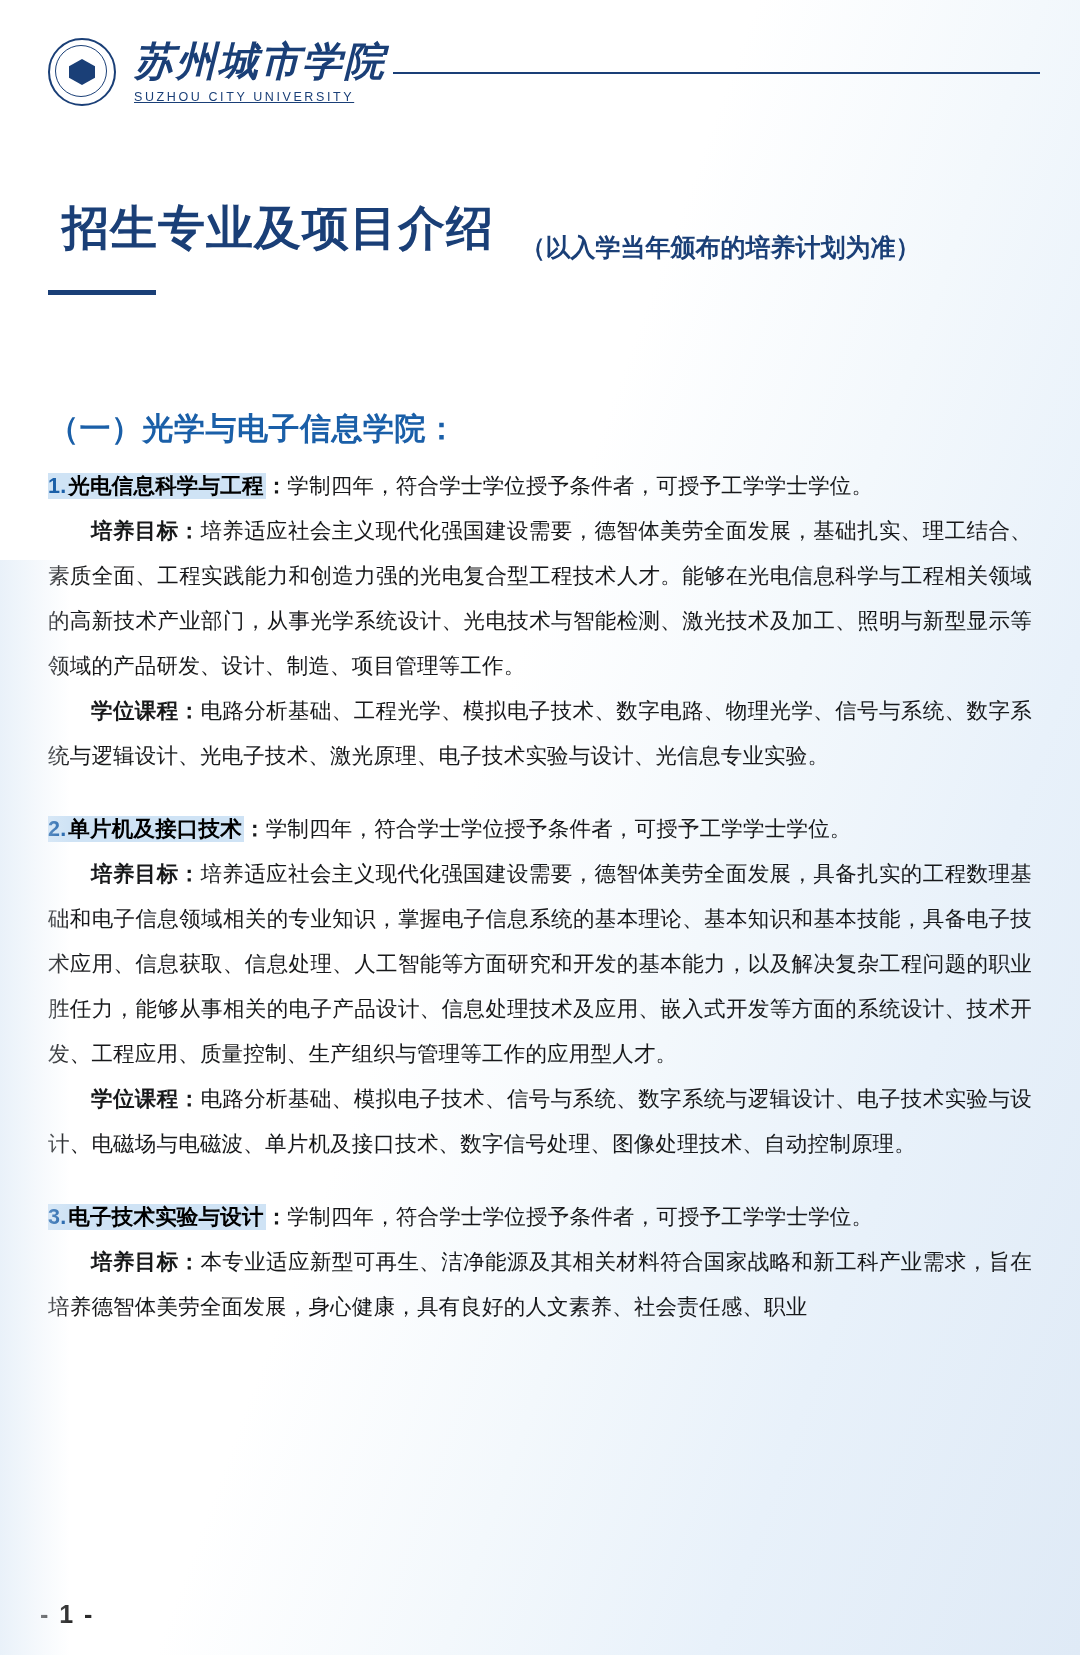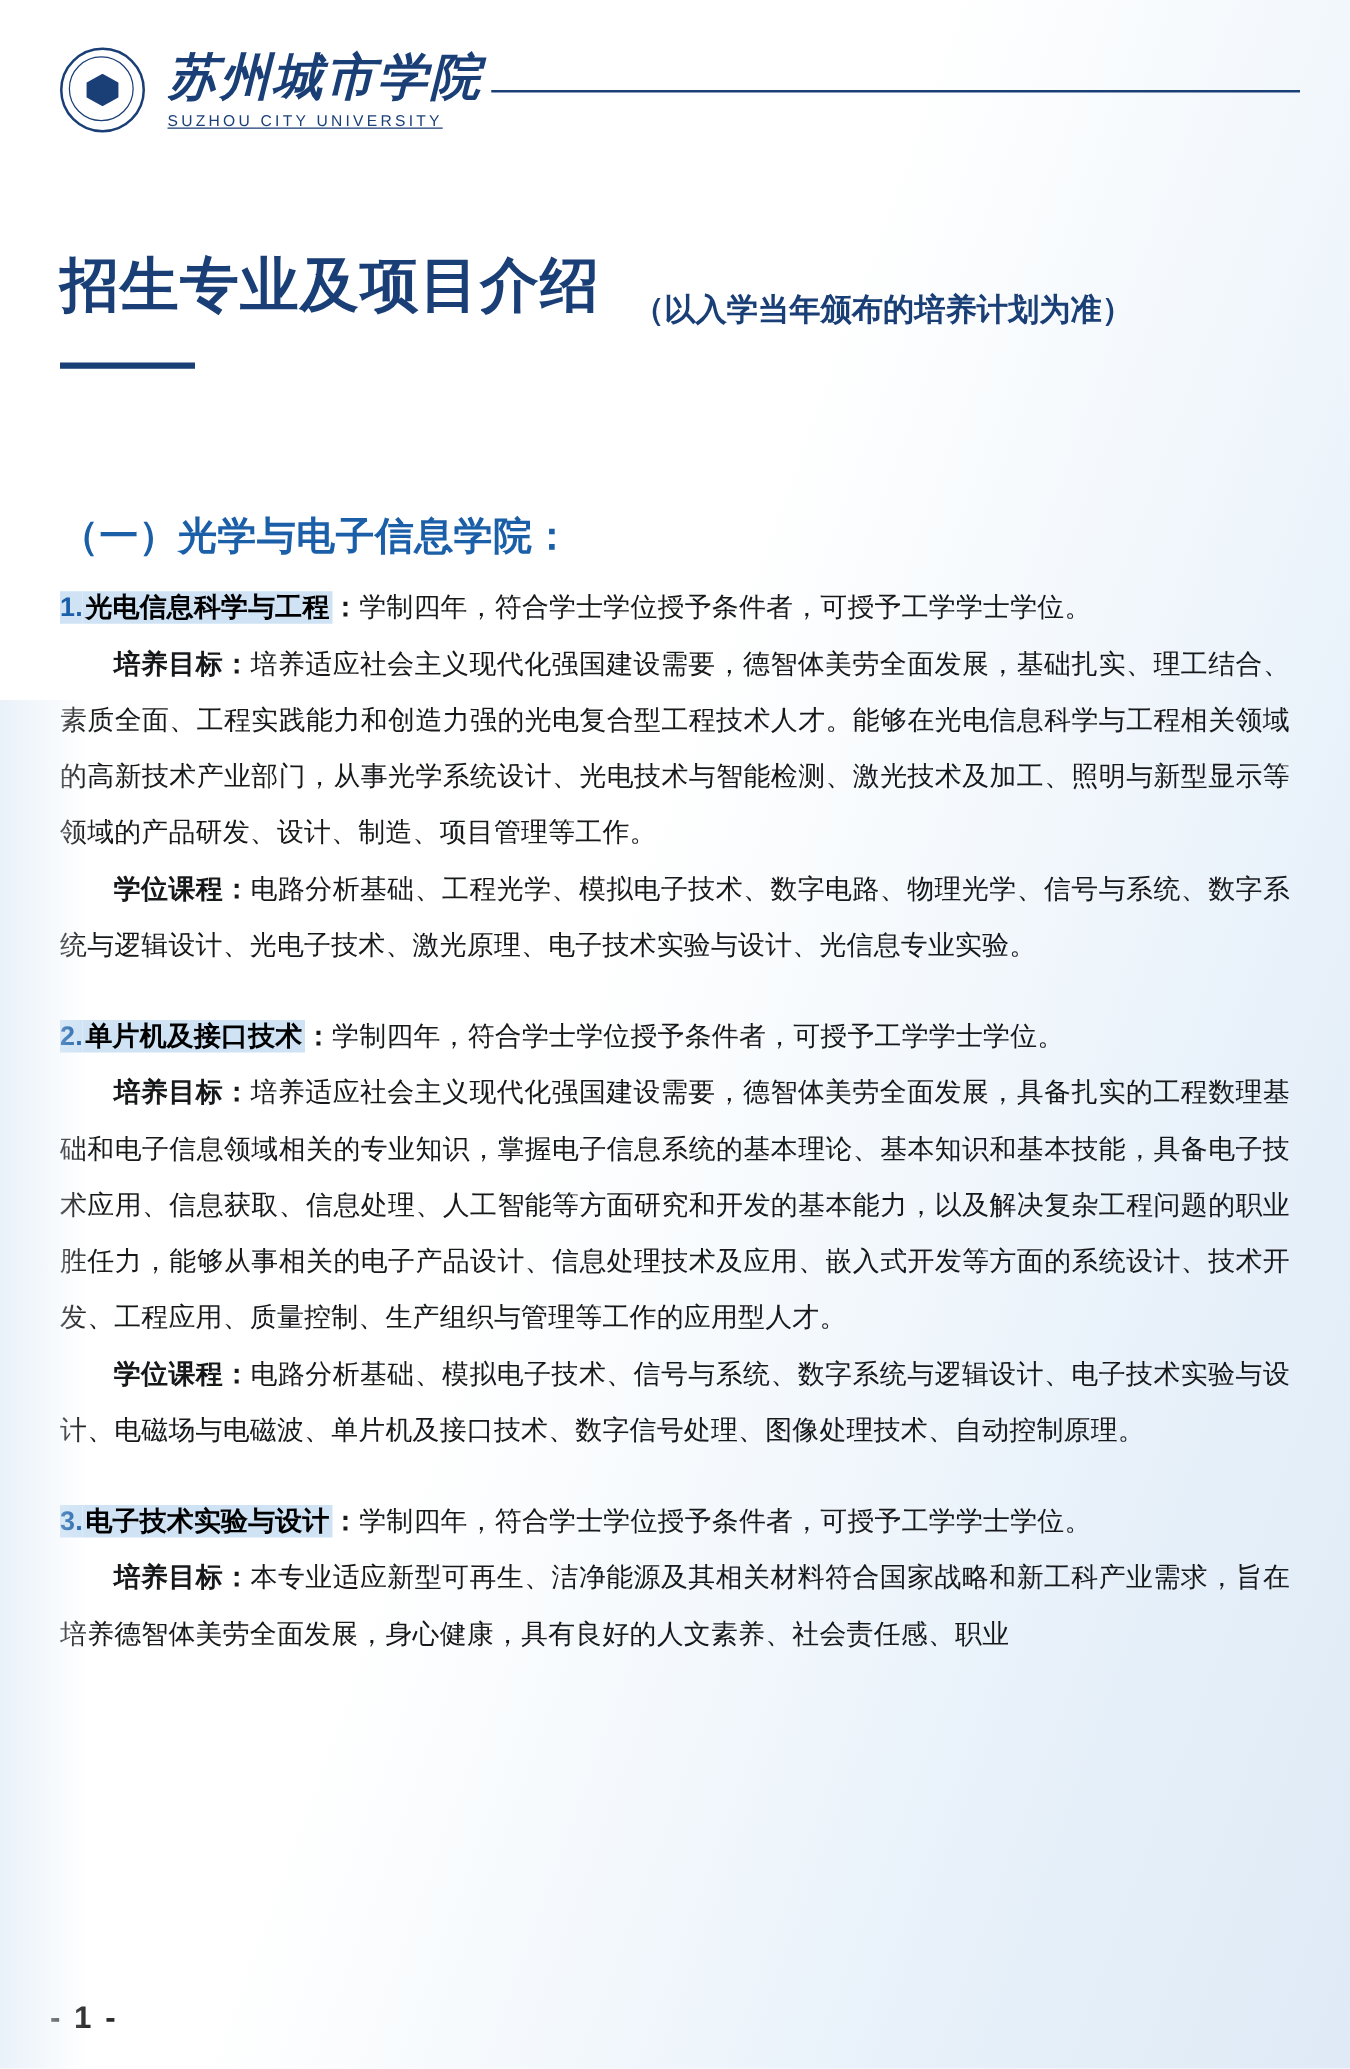--- a/index.html
+++ b/index.html
@@ -107,20 +107,21 @@
     right: 40px;
   }
   .main-title {
     font-size: 47px;
     font-weight: bold;
     color: #1a3f77;
     letter-spacing: 1px;
     display: inline-block;
     vertical-align: middle;
     font-family: "Liberation Sans", sans-serif;
+    margin-left: 14px;
   }
   .title-note {
     display: inline-block;
     vertical-align: middle;
     font-size: 25px;
     font-weight: bold;
     color: #1a3f77;
     margin-left: 22px;
     padding-bottom: 2px;
     margin-top: 41px;

